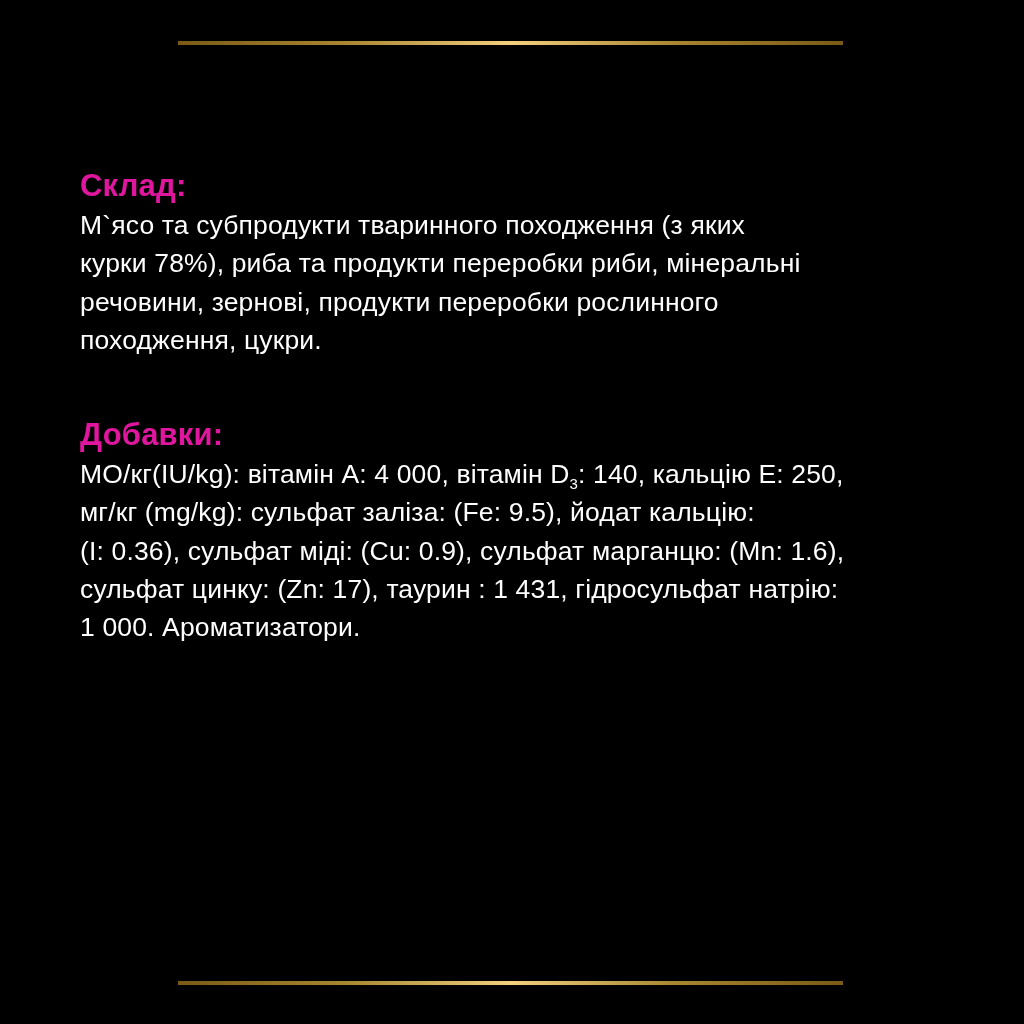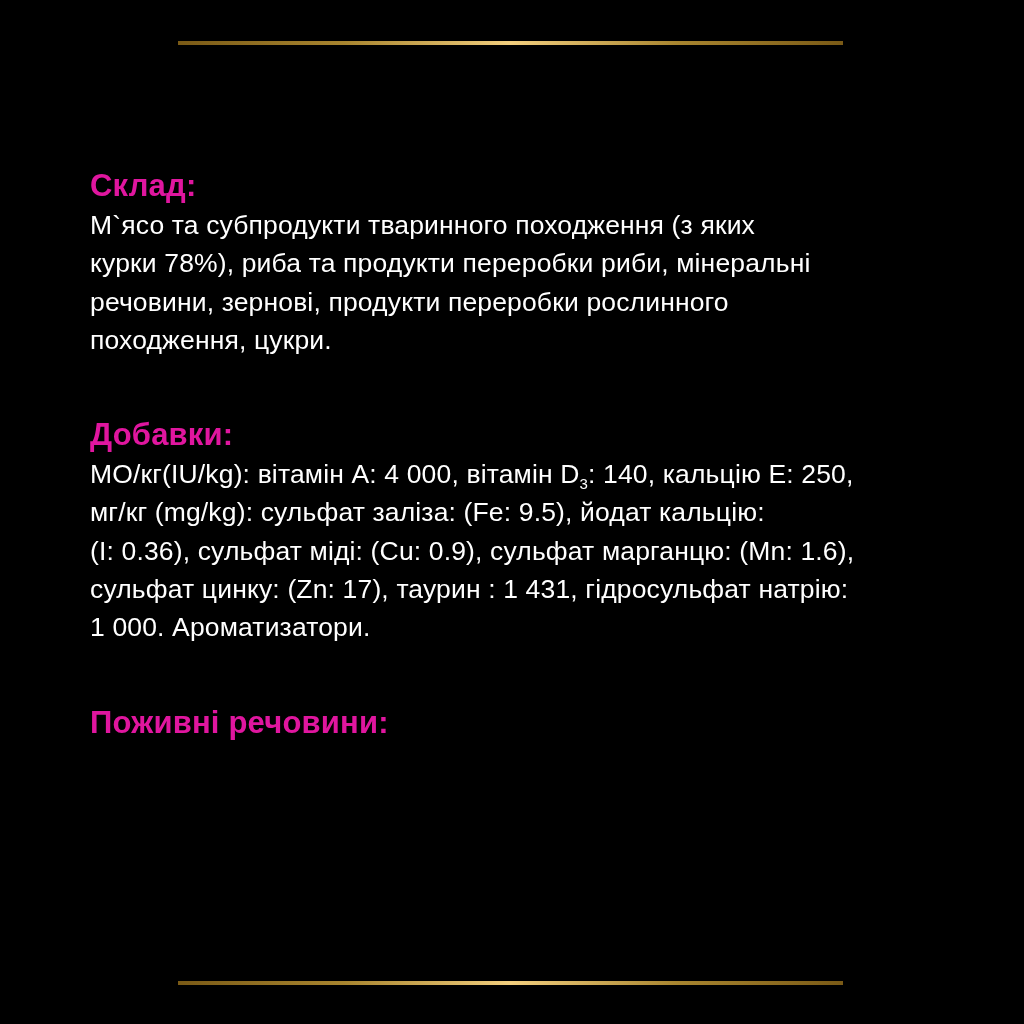--- a/index.html
+++ b/index.html
@@ -20,21 +20,21 @@
       left: 178px;
       width: 665px;
       height: 4px;
       background: linear-gradient(90deg, #7a5a16 0%, #a8852f 25%, #f3cf7e 50%, #a8852f 75%, #7a5a16 100%);
     }
     .gold-rule.top { top: 41px; }
     .gold-rule.bottom { top: 981px; }
 
     .content {
       position: absolute;
-      left: 90px;
+      left: 80px;
       top: 166px;
       width: 880px;
     }
     .section { margin: 0; }
     .section + .section { margin-top: 56px; }
     .heading {
       font-weight: bold;
       font-size: 31px;
       line-height: 40px;
       letter-spacing: 0.2px;
@@ -71,18 +71,17 @@
   <section class="section">
     <h2 class="heading" style="color: rgb(224, 22, 159);">Добавки:</h2>
     <p class="body-text"><span><span>МО/кг(IU/kg): вітамін А: 4 000, вітамін D</span><sub>3</sub><span>: 140, кальцію E: 250,</span></span>
 <span>мг/кг (mg/kg): сульфат заліза: (Fe: 9.5), йодат кальцію:</span>
 <span>(I: 0.36), сульфат міді: (Cu: 0.9), сульфат марганцю: (Mn: 1.6),</span>
 <span>сульфат цинку: (Zn: 17), таурин : 1 431, гідросульфат натрію:</span>
 <span>1 000. Ароматизатори.</span></p>
   </section>
 
   <section class="section">
-    <h2 class="heading" style="color: rgb(224, 22, 159);">Поживні речовини:</h2>
   </section>
 
 </div>
 
 <div class="gold-rule bottom"></div>
 
 </body></html>

